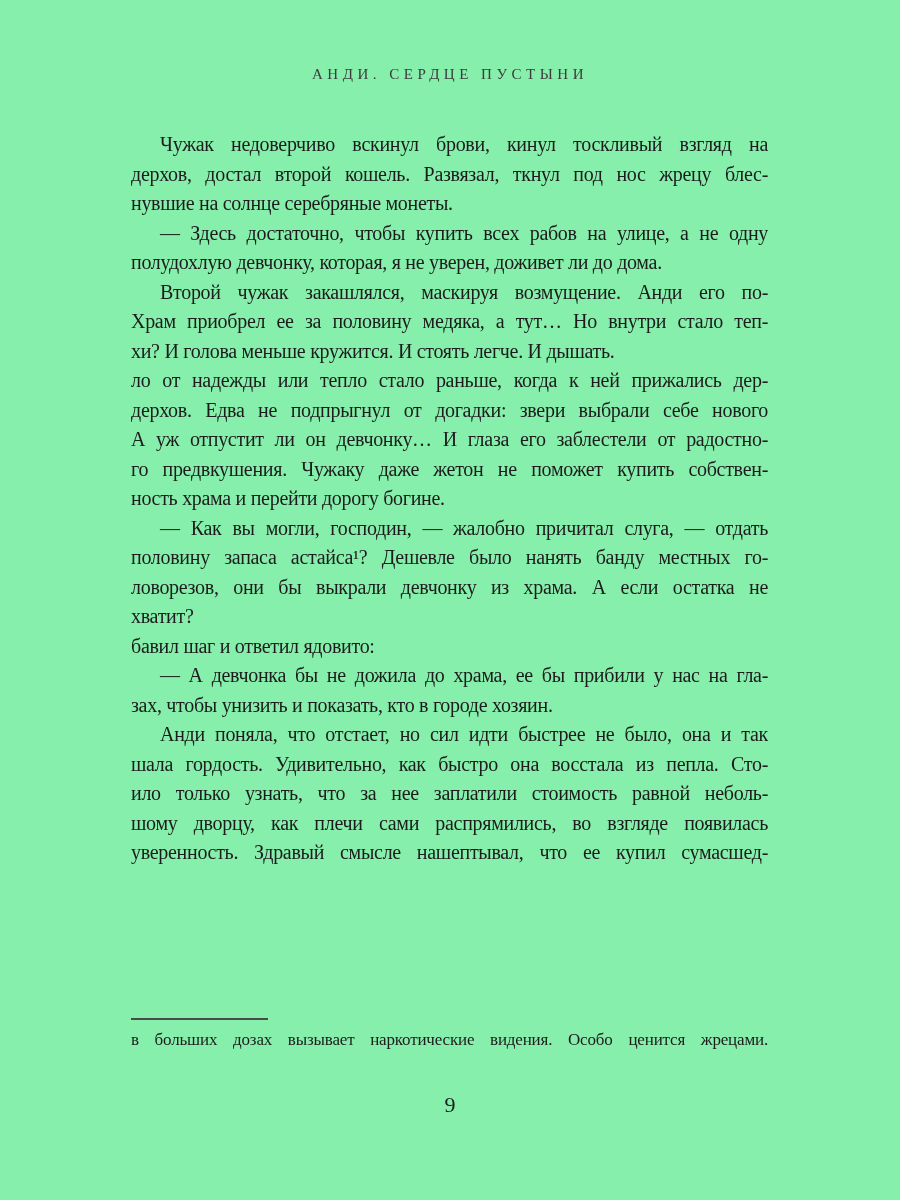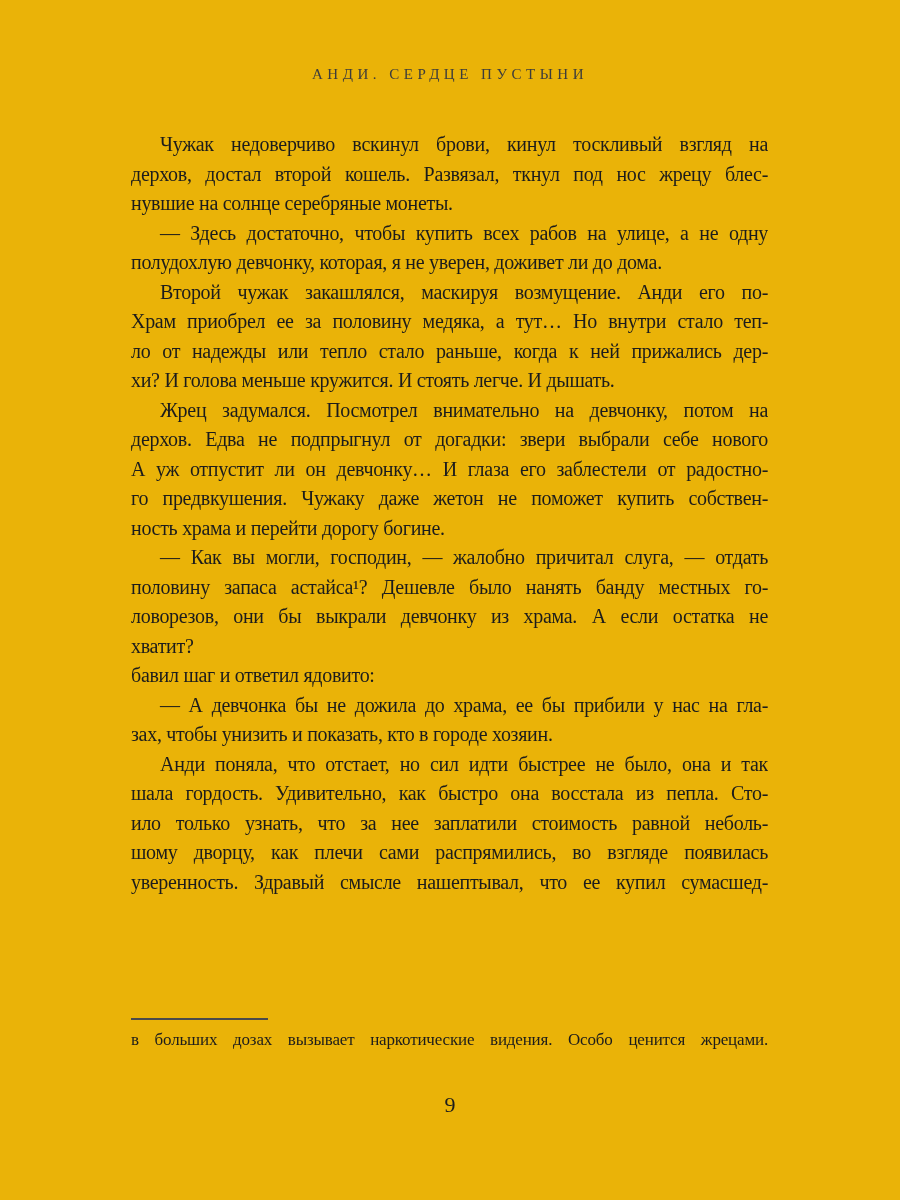--- a/index.html
+++ b/index.html
@@ -2,21 +2,21 @@
 <html lang="ru"><head>
 <meta charset="utf-8">
 <style>
   html, body { margin: 0; padding: 0; }
   body { background: #ffffff; }
 
   .page {
     position: relative;
     width: 900px;
     height: 1200px;
-    background: #eab308;
+    background: #86efac;
     overflow: hidden;
     font-family: "Liberation Serif", "DejaVu Serif", serif;
     color: #1c1c1c;
   }
 
   .running-head {
     position: absolute;
     top: 66px;
     left: 0;
     right: 0;
@@ -93,25 +93,24 @@
         <div class="line">дерхов, достал второй кошель. Развязал, ткнул под нос жрецу блес-</div>
         <div class="line last-line">нувшие на солнце серебряные монеты.</div>
       </div>
       <div class="paragraph">
         <div class="line first-line">— Здесь достаточно, чтобы купить всех рабов на улице, а не одну</div>
         <div class="line last-line">полудохлую девчонку, которая, я не уверен, доживет ли до дома.</div>
       </div>
       <div class="paragraph">
         <div class="line first-line">Второй чужак закашлялся, маскируя возмущение. Анди его по-</div>
         <div class="line">Храм приобрел ее за половину медяка, а тут… Но внутри стало теп-</div>
+        <div class="line last-line">хи? И голова меньше кружится. И стоять легче. И дышать.</div>
         <div class="line">ло от надежды или тепло стало раньше, когда к ней прижались дер-</div>
-        <div class="line last-line">хи? И голова меньше кружится. И стоять легче. И дышать.</div>
       </div>
       <div class="paragraph">
-        <div class="line first-line">Жрец задумался. Посмотрел внимательно на девчонку, потом на</div>
         <div class="line">дерхов. Едва не подпрыгнул от догадки: звери выбрали себе нового</div>
         <div class="line">А уж отпустит ли он девчонку… И глаза его заблестели от радостно-</div>
         <div class="line">го предвкушения. Чужаку даже жетон не поможет купить собствен-</div>
         <div class="line last-line">ность храма и перейти дорогу богине.</div>
       </div>
       <div class="paragraph">
         <div class="line first-line">— Как вы могли, господин, — жалобно причитал слуга, — отдать</div>
         <div class="line">половину запаса астайса¹? Дешевле было нанять банду местных го-</div>
         <div class="line">ловорезов, они бы выкрали девчонку из храма. А если остатка не</div>
         <div class="line last-line">хватит?</div>

